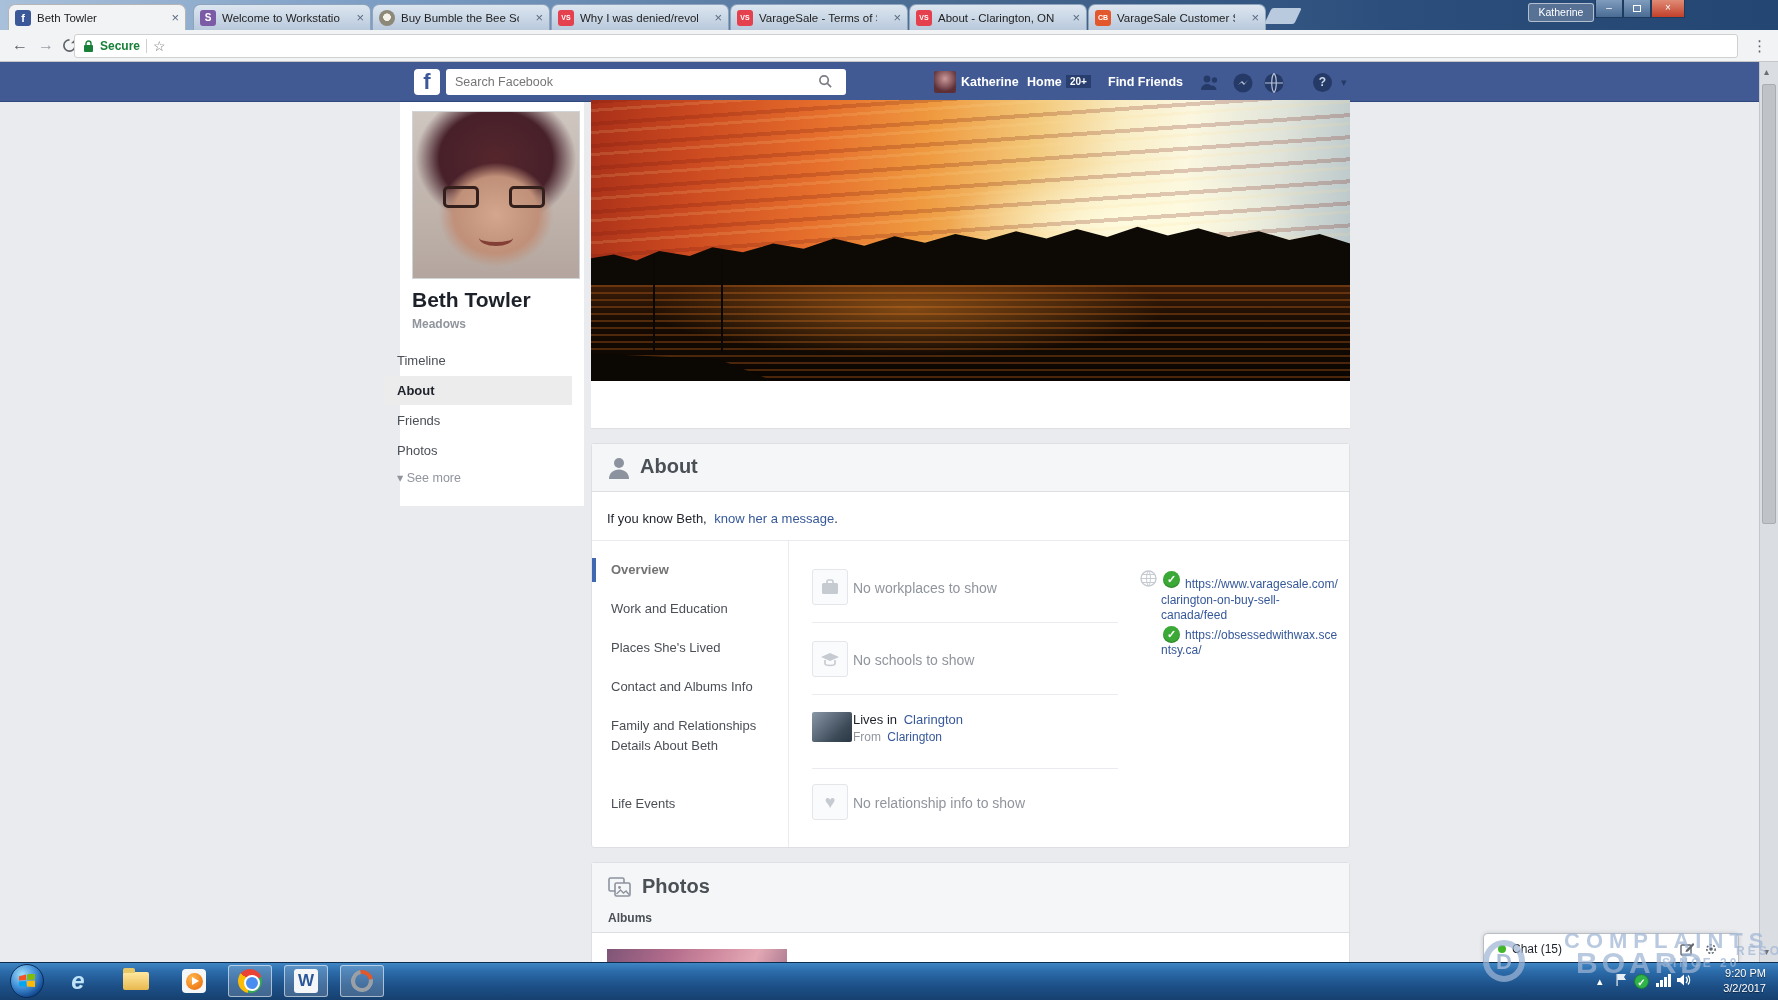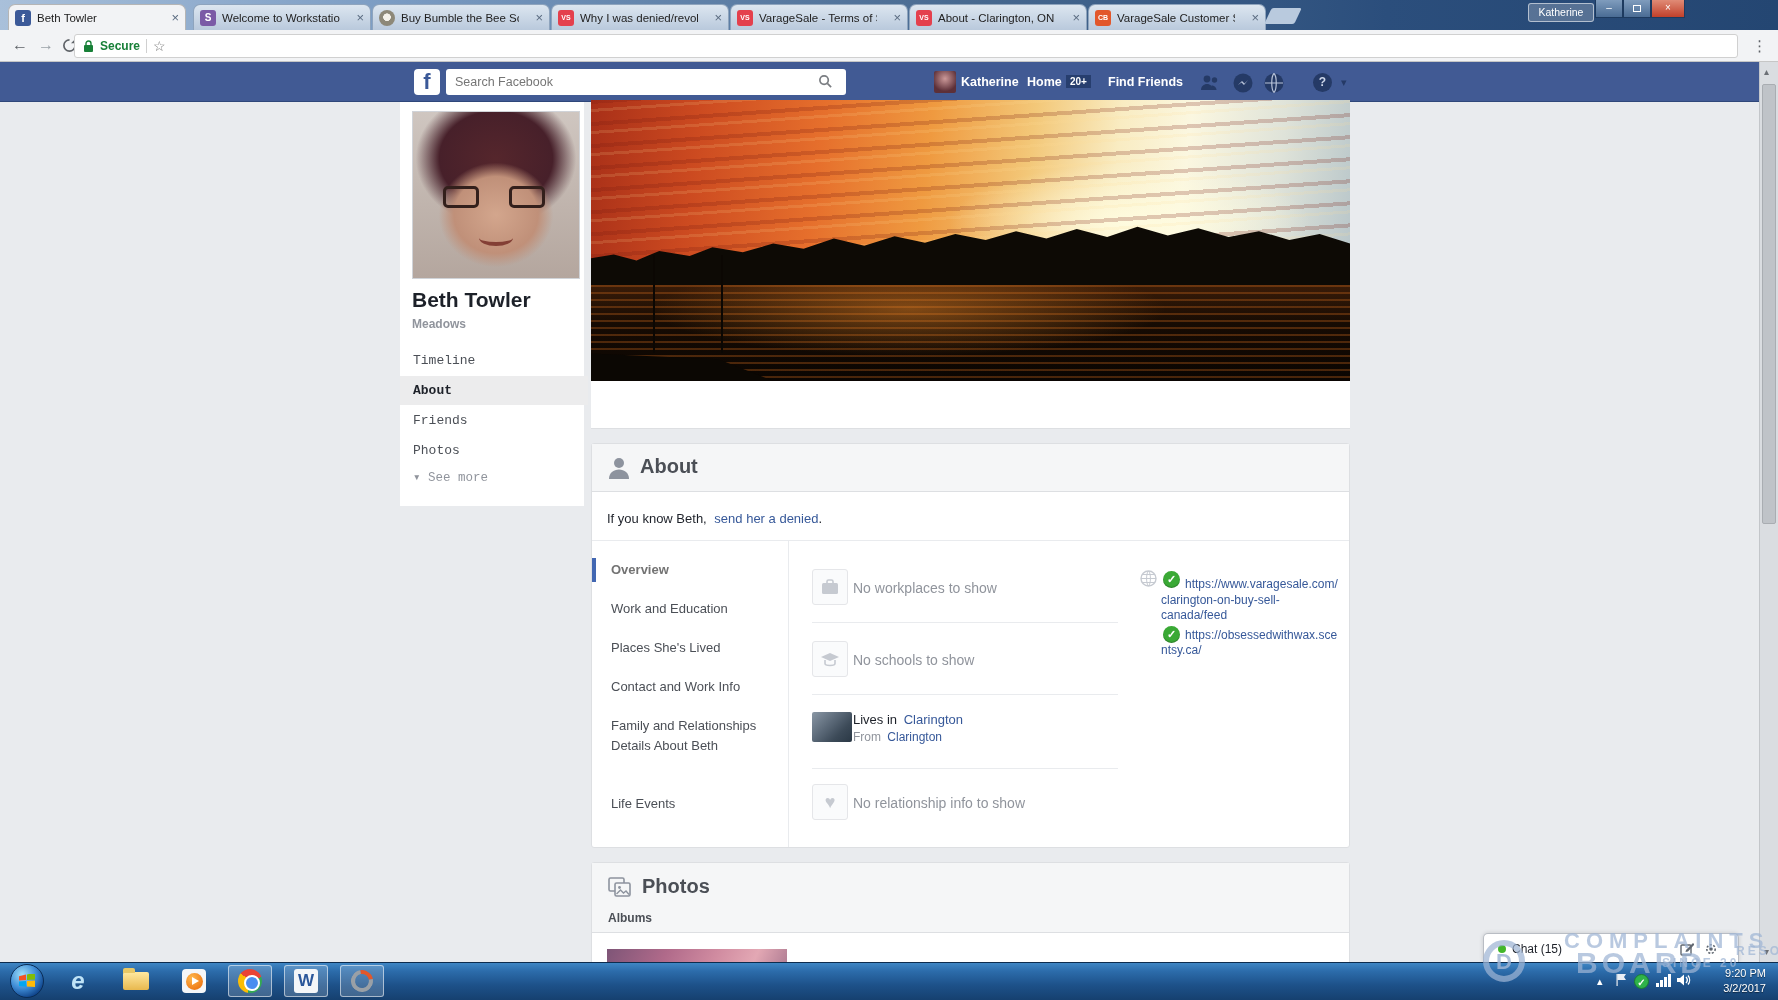--- a/index.html
+++ b/index.html
@@ -63,21 +63,21 @@
   .sidepanel { left:400px; top:102px; width:184px; height:404px; background:#fff; }
   .ppic { left:412px; top:111px; width:168px; height:168px; border:1px solid #d0d3d8; overflow:hidden;
     background:
       radial-gradient(ellipse 46% 42% at 50% 62%, #d3a68d 0%, #c09079 55%, rgba(0,0,0,0) 75%),
       radial-gradient(ellipse 62% 52% at 50% 28%, #55262c 0%, #47202a 55%, rgba(0,0,0,0) 78%),
       linear-gradient(#cfc6c0,#b4a69e); }
   .glass { top:74px; width:36px; height:22px; border:3px solid #33201c; border-radius:5px; }
   .smile { left:66px; top:118px; width:34px; height:16px; border-bottom:4px solid #833f35; border-radius:50%; }
   .pname { left:412px; top:288px; font-size:21px; font-weight:bold; color:#1d2129; }
   .psub  { left:412px; top:317px; font-size:12px; font-weight:bold; color:#90949c; }
-  .snav { left:400px; width:188px; height:29px; font-size:13px; color:#4b4f56; line-height:29px; padding-left:13px;font-family:Liberation Mono, monospace; }
+  .snav { left:384px; width:188px; height:29px; font-size:13px; color:#4b4f56; line-height:29px; padding-left:13px; }
   .snav.on { background:#ececed; font-weight:bold; color:#1d2129; }
   .seemore { color:#90949c; font-size:12.5px; }
 
   
   .main { left:591px; width:759px; }
   .cover { top:100px; height:281px; overflow:hidden; background:#000; }
   .sky { left:0; top:0; width:100%; height:70%;
     background:
       radial-gradient(ellipse 34% 42% at 71% 62%, rgba(255,252,224,.95), rgba(255,244,200,0) 70%),
       linear-gradient(97deg,#a82f18 0%,#cc4a20 14%,#e66f2c 30%,#ef9a40 44%,#f3c879 57%,#f9ecc2 68%,#fbf7e0 77%,#dfe3d9 89%,#b7c5c9 100%); }
@@ -315,29 +315,29 @@
     <span class="abs" style="left:16px;top:12px">
       <svg width="22" height="24" viewBox="0 0 22 24">
           <circle cx="11" cy="7" r="5" fill="#8d939e"></circle>
           <path d="M1 23c0-6 4.5-9.5 10-9.5S21 17 21 23z" fill="#8d939e"></path>
         </svg>
     </span>
     <span class="abs cardtitle" style="left:48px;top:11px">About</span>
   </div>
   <div class="abs introrow" style="left:607px;top:511px">
     <span>If you know Beth,</span>
-    <span class="link" style="margin-left:4px">send her a denied</span><span>.</span>
+    <span class="link" style="margin-left:4px">know her a message</span><span>.</span>
   </div>
   <div class="abs hline" style="left:592px;top:540px;width:757px"></div>
 
   <div class="abs anavbar" style="top:558px"></div>
   <div class="abs anav on" style="top:558px">Overview</div>
   <div class="abs anav" style="top:597px">Work and Education</div>
   <div class="abs anav" style="top:636px">Places She's Lived</div>
-  <div class="abs anav" style="top:675px">Contact and Work Info</div>
+  <div class="abs anav" style="top:675px">Contact and Albums Info</div>
   <div class="abs anav" style="top:714px">Family and Relationships</div>
   <div class="abs anav" style="top:734px">Details About Beth</div>
   <div class="abs anav" style="top:792px">Life Events</div>
   <div class="abs vdiv" style="left:788px;top:541px;height:306px"></div>
 
   <div class="abs rowicon" style="left:812px;top:569px">
     <svg width="18" height="16" viewBox="0 0 18 16">
         <rect x="1" y="4" width="16" height="11" rx="1.5" fill="#c6cad1"></rect>
         <path d="M6 4V2.5A1.5 1.5 0 0 1 7.5 1h3A1.5 1.5 0 0 1 12 2.5V4" fill="none" stroke="#c6cad1" stroke-width="1.6"></path>
       </svg>

